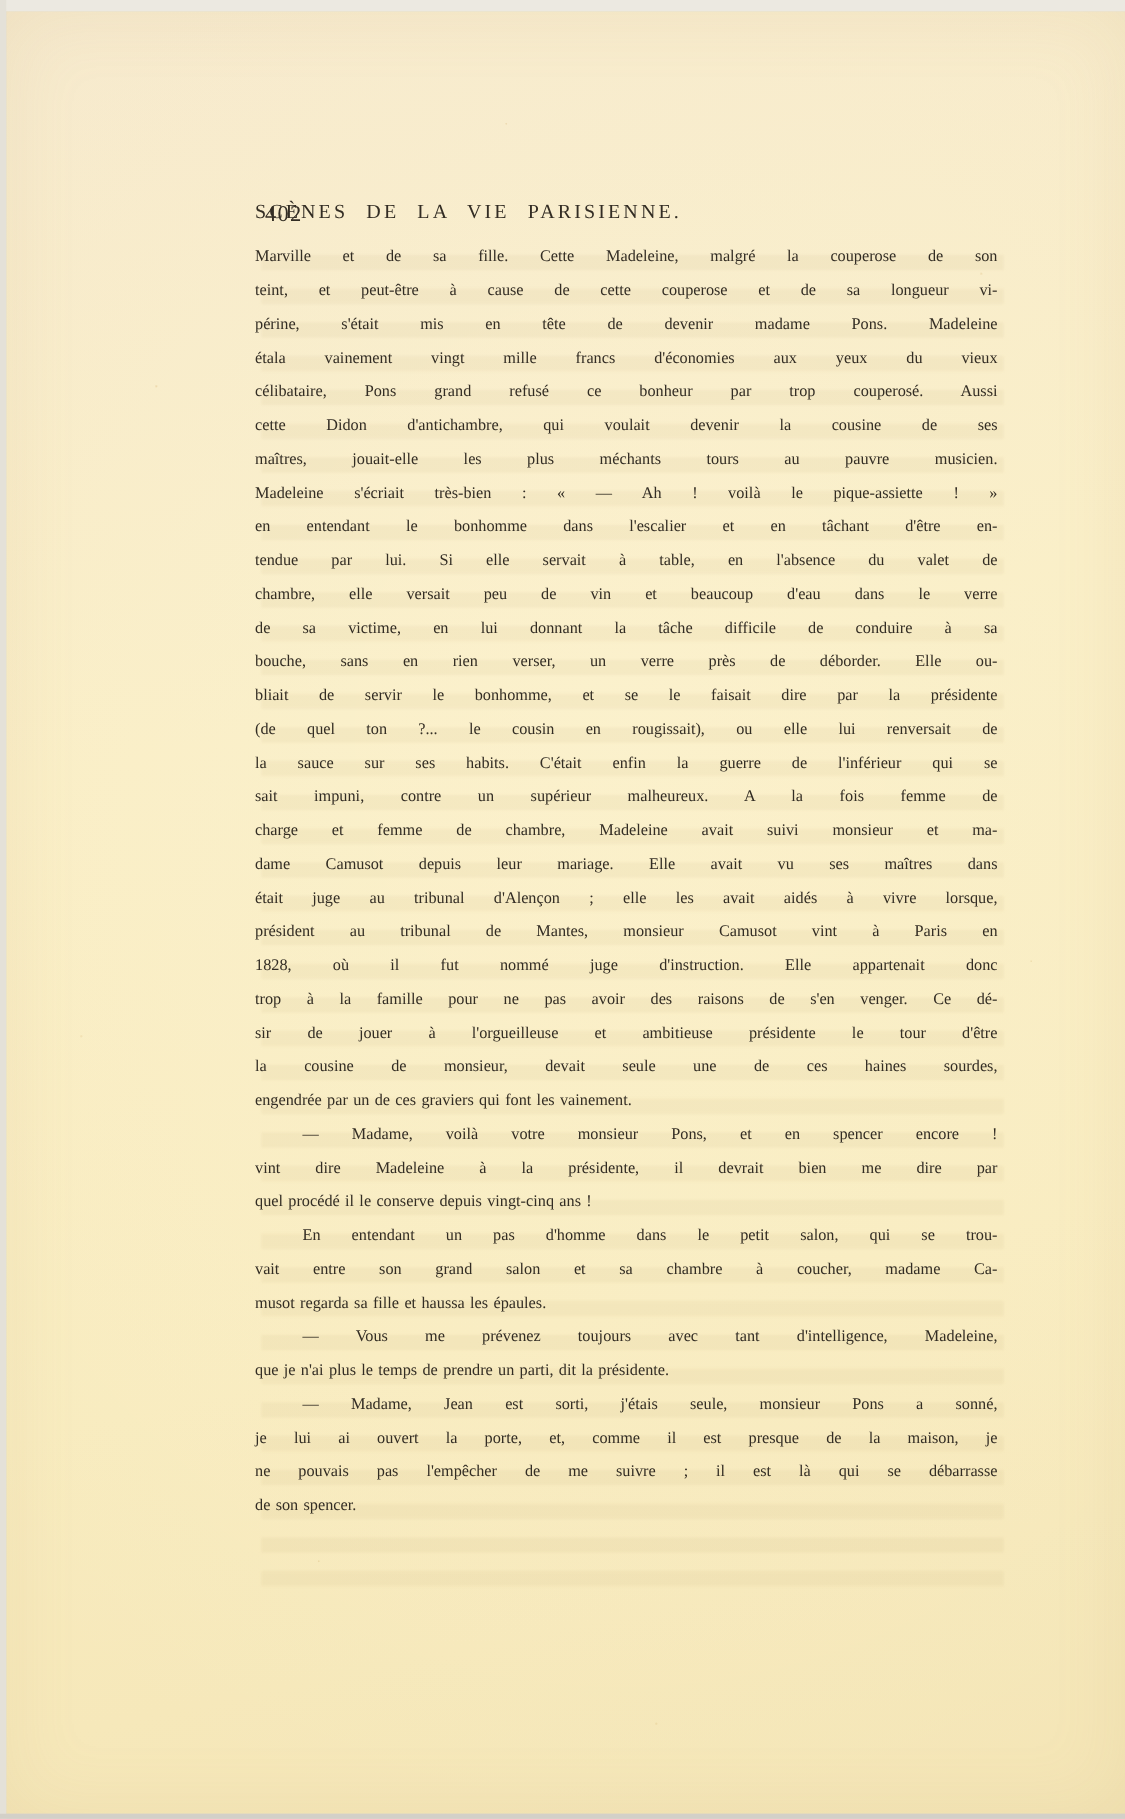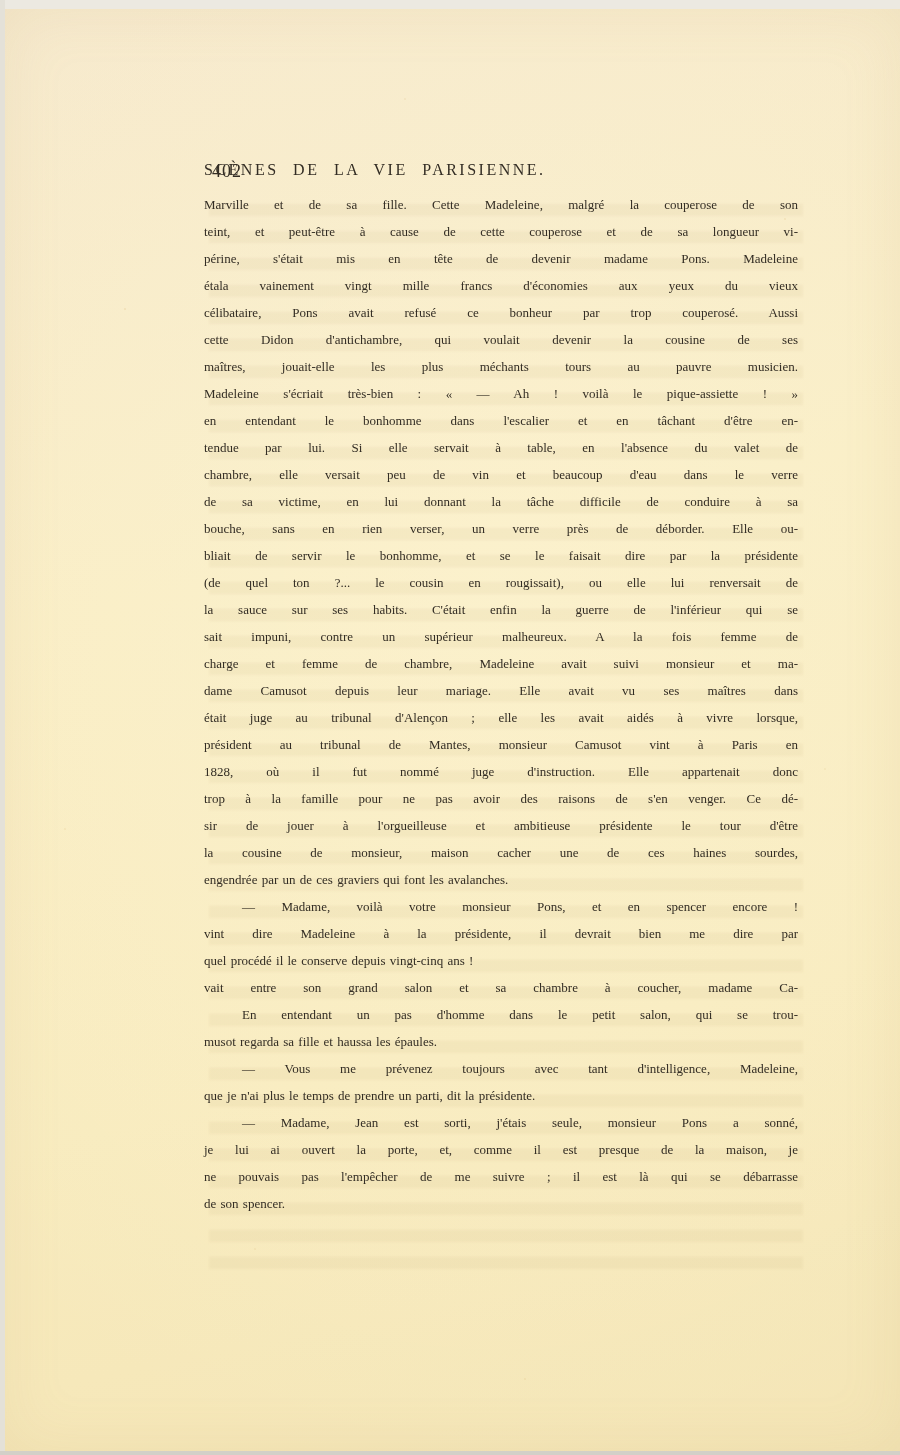--- a/index.html
+++ b/index.html
@@ -118,47 +118,47 @@
     <div class="header-row">
       <span class="page-number">402</span>
       <span class="running-title">SCÈNES DE LA VIE PARISIENNE.</span>
     </div>
 
     <div class="body-text">
         <div class="line">Marville et de sa fille. Cette Madeleine, malgré la couperose de son</div>
         <div class="line">teint, et peut-être à cause de cette couperose et de sa longueur vi-</div>
         <div class="line">périne, s'était mis en tête de devenir madame Pons. Madeleine</div>
         <div class="line">étala vainement vingt mille francs d'économies aux yeux du vieux</div>
-        <div class="line">célibataire, Pons avait refusé ce bonheur par trop couperosé. Aussi</div>
+        <div class="line">célibataire, Pons grand refusé ce bonheur par trop couperosé. Aussi</div>
         <div class="line">cette Didon d'antichambre, qui voulait devenir la cousine de ses</div>
         <div class="line">maîtres, jouait-elle les plus méchants tours au pauvre musicien.</div>
         <div class="line">Madeleine s'écriait très-bien : « — Ah ! voilà le pique-assiette ! »</div>
         <div class="line">en entendant le bonhomme dans l'escalier et en tâchant d'être en-</div>
         <div class="line">tendue par lui. Si elle servait à table, en l'absence du valet de</div>
         <div class="line">chambre, elle versait peu de vin et beaucoup d'eau dans le verre</div>
         <div class="line">de sa victime, en lui donnant la tâche difficile de conduire à sa</div>
         <div class="line">bouche, sans en rien verser, un verre près de déborder. Elle ou-</div>
         <div class="line">bliait de servir le bonhomme, et se le faisait dire par la présidente</div>
         <div class="line">(de quel ton ?... le cousin en rougissait), ou elle lui renversait de</div>
         <div class="line">la sauce sur ses habits. C'était enfin la guerre de l'inférieur qui se</div>
         <div class="line">sait impuni, contre un supérieur malheureux. A la fois femme de</div>
         <div class="line">charge et femme de chambre, Madeleine avait suivi monsieur et ma-</div>
         <div class="line">dame Camusot depuis leur mariage. Elle avait vu ses maîtres dans</div>
         <div class="line">était juge au tribunal d'Alençon ; elle les avait aidés à vivre lorsque,</div>
         <div class="line">président au tribunal de Mantes, monsieur Camusot vint à Paris en</div>
         <div class="line">1828, où il fut nommé juge d'instruction. Elle appartenait donc</div>
         <div class="line">trop à la famille pour ne pas avoir des raisons de s'en venger. Ce dé-</div>
         <div class="line">sir de jouer à l'orgueilleuse et ambitieuse présidente le tour d'être</div>
-        <div class="line">la cousine de monsieur, maison cacher une de ces haines sourdes,</div>
-        <div class="line para-end">engendrée par un de ces graviers qui font les avalanches.</div>
+        <div class="line">la cousine de monsieur, devait seule une de ces haines sourdes,</div>
+        <div class="line para-end">engendrée par un de ces graviers qui font les vainement.</div>
         <div class="line indent">— Madame, voilà votre monsieur Pons, et en spencer encore !</div>
         <div class="line">vint dire Madeleine à la présidente, il devrait bien me dire par</div>
         <div class="line para-end">quel procédé il le conserve depuis vingt-cinq ans !</div>
+        <div class="line indent">En entendant un pas d'homme dans le petit salon, qui se trou-</div>
         <div class="line">vait entre son grand salon et sa chambre à coucher, madame Ca-</div>
-        <div class="line indent">En entendant un pas d'homme dans le petit salon, qui se trou-</div>
         <div class="line para-end">musot regarda sa fille et haussa les épaules.</div>
         <div class="line indent">— Vous me prévenez toujours avec tant d'intelligence, Madeleine,</div>
         <div class="line para-end">que je n'ai plus le temps de prendre un parti, dit la présidente.</div>
         <div class="line indent">— Madame, Jean est sorti, j'étais seule, monsieur Pons a sonné,</div>
         <div class="line">je lui ai ouvert la porte, et, comme il est presque de la maison, je</div>
         <div class="line">ne pouvais pas l'empêcher de me suivre ; il est là qui se débarrasse</div>
         <div class="line para-end">de son spencer.</div>
       </div>
   </div>
 </div>

